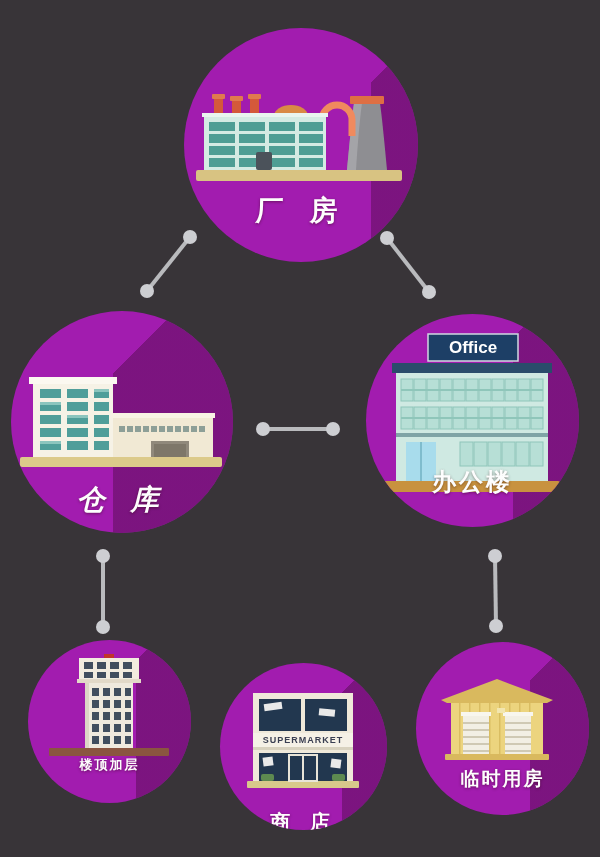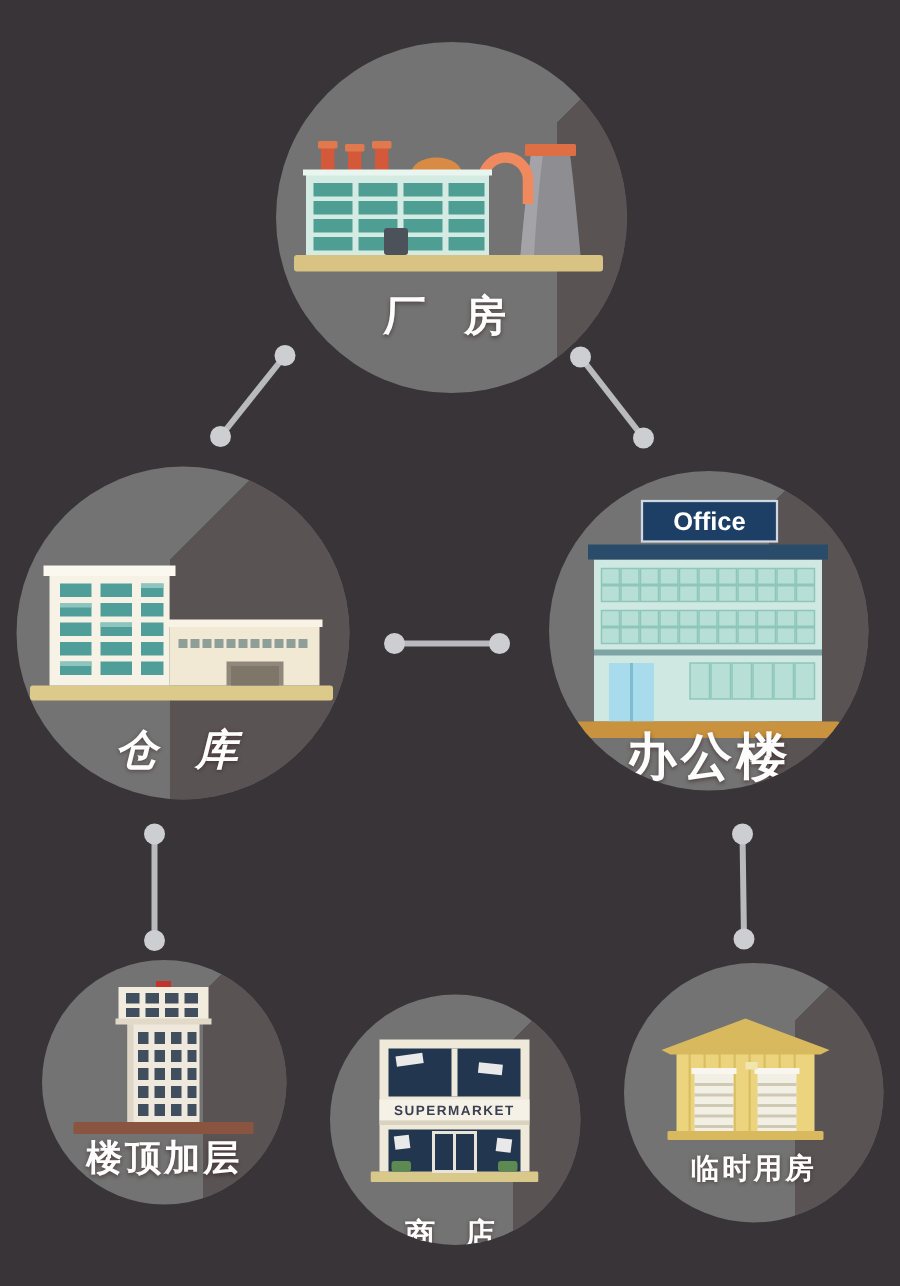--- a/index.html
+++ b/index.html
@@ -4,21 +4,21 @@
 <style>
   html,body{margin:0;padding:0;background:#222;}
   .canvas{
     position:relative;width:600px;height:857px;overflow:hidden;
     background:#383438;
     font-family:"Liberation Sans","DejaVu Sans",sans-serif;
   }
   .edges{position:absolute;left:0;top:0;width:600px;height:857px;}
   .node{
     position:absolute;border-radius:50%;
-    background:#737373;
+    background:#a21caf;
     overflow:hidden;
   }
   .node::after{
     content:"";position:absolute;inset:0;border-radius:50%;
     background:conic-gradient(from 45deg at var(--ax) var(--ay),
                rgba(25,0,4,0.28) 0deg 135deg, rgba(0,0,0,0) 135deg);
     pointer-events:none;
   }
   .node svg.building{position:absolute;z-index:2;}
   .node .label{
@@ -28,22 +28,22 @@
     white-space:nowrap;
   }
   .n-factory   {left:184px;top:28px;  width:234px;height:234px;--ax:80%;--ay:23%;}
   .n-warehouse {left:11px; top:311px; width:222px;height:222px;font-style:italic;--ax:46%;--ay:28%;}
   .n-office    {left:366px;top:314px; width:213px;height:213px;--ax:69%;--ay:11%;}
   .n-rooftop   {left:28px; top:640px; width:163px;height:163px;--ax:66%;--ay:13%;}
   .n-shop      {left:220px;top:663px; width:167px;height:167px;--ax:73%;--ay:18%;}
   .n-temporary {left:416px;top:642px; width:173px;height:173px;--ax:66%;--ay:22%;}
   .n-factory  .label{top:164px;font-size:28px;letter-spacing:9px;}
   .n-warehouse .label{top:170px;font-size:28px;letter-spacing:9px;}
-  .n-office   .label{top:168px;font-size:34px;letter-spacing:3px;}
-  .n-rooftop  .label{top:116px;font-size:24px;letter-spacing:2px;}
+  .n-office   .label{top:152px;font-size:24px;letter-spacing:3px;}
+  .n-rooftop  .label{top:116px;font-size:13px;letter-spacing:2px;}
   .n-shop     .label{top:126px;font-size:20px;letter-spacing:7px;margin-top:20px;}
   .n-temporary .label{top:124px;font-size:19px;letter-spacing:2px;text-align:center;}
 </style>
 </head>
 <body>
 
 <div class="canvas">
 
   <svg class="edges" viewBox="0 0 600 857" xmlns="http://www.w3.org/2000/svg">
     <g stroke="#b9babd" stroke-width="4">

